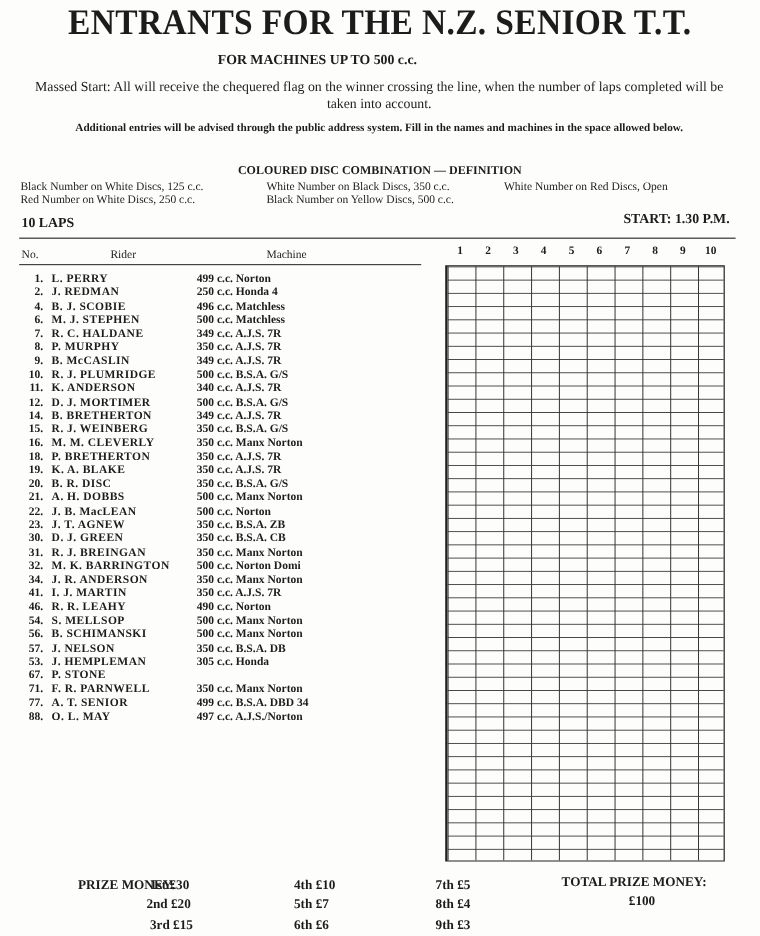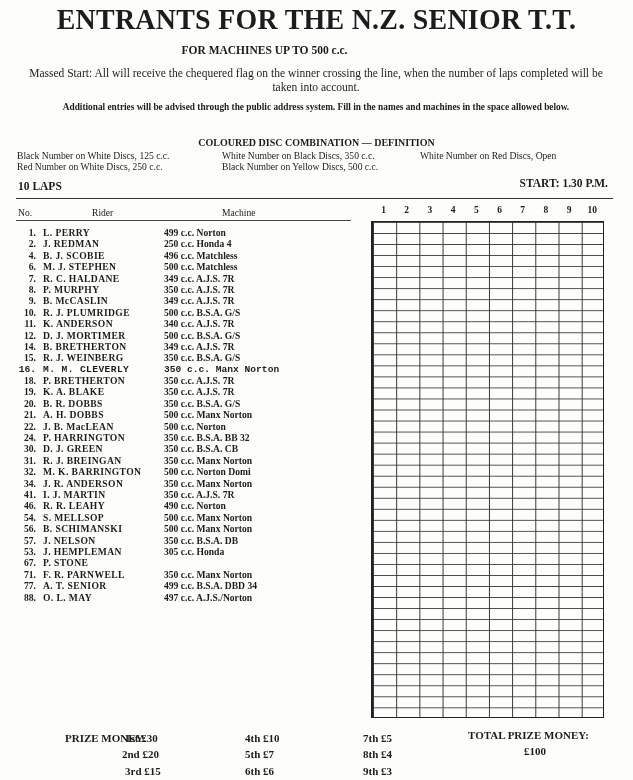--- a/index.html
+++ b/index.html
@@ -123,54 +123,54 @@
     <div class="entry" style="position: relative;">
       <span class="no">14.</span>
       <span class="rider">B. BRETHERTON</span>
       <span class="machine">349 c.c. A.J.S. 7R</span>
     </div>
     <div class="entry" style="position: relative;">
       <span class="no">15.</span>
       <span class="rider">R. J. WEINBERG</span>
       <span class="machine">350 c.c. B.S.A. G/S</span>
     </div>
-    <div class="entry" style="position: relative; font-family: Liberation Mono, monospace;">
+    <div class="entry" style="position: relative;">
       <span class="no">16.</span>
       <span class="rider">M. M. CLEVERLY</span>
       <span class="machine">350 c.c. Manx Norton</span>
     </div>
     <div class="entry" style="position: relative;">
       <span class="no">18.</span>
       <span class="rider">P. BRETHERTON</span>
       <span class="machine">350 c.c. A.J.S. 7R</span>
     </div>
     <div class="entry" style="position: relative;">
       <span class="no">19.</span>
       <span class="rider">K. A. BLAKE</span>
       <span class="machine">350 c.c. A.J.S. 7R</span>
     </div>
     <div class="entry" style="position: relative;">
       <span class="no">20.</span>
-      <span class="rider">B. R. DOBBS</span>
+      <span class="rider">B. R. DISC</span>
       <span class="machine">350 c.c. B.S.A. G/S</span>
     </div>
     <div class="entry" style="position: relative;">
       <span class="no">21.</span>
       <span class="rider">A. H. DOBBS</span>
       <span class="machine">500 c.c. Manx Norton</span>
     </div>
     <div class="entry" style="position: relative; text-decoration: underline;">
       <span class="no">22.</span>
       <span class="rider">J. B. MacLEAN</span>
       <span class="machine">500 c.c. Norton</span>
     </div>
     <div class="entry" style="position: relative;">
-      <span class="no">24.</span>
-      <span class="rider">P. HARRINGTON</span>
-      <span class="machine">350 c.c. B.S.A. BB 32</span>
+      <span class="no">23.</span>
+      <span class="rider">J. T. AGNEW</span>
+      <span class="machine">350 c.c. B.S.A. ZB</span>
     </div>
     <div class="entry" style="position: relative;">
       <span class="no">30.</span>
       <span class="rider">D. J. GREEN</span>
       <span class="machine">350 c.c. B.S.A. CB</span>
     </div>
     <div class="entry" style="position: relative;">
       <span class="no">31.</span>
       <span class="rider">R. J. BREINGAN</span>
       <span class="machine">350 c.c. Manx Norton</span>

